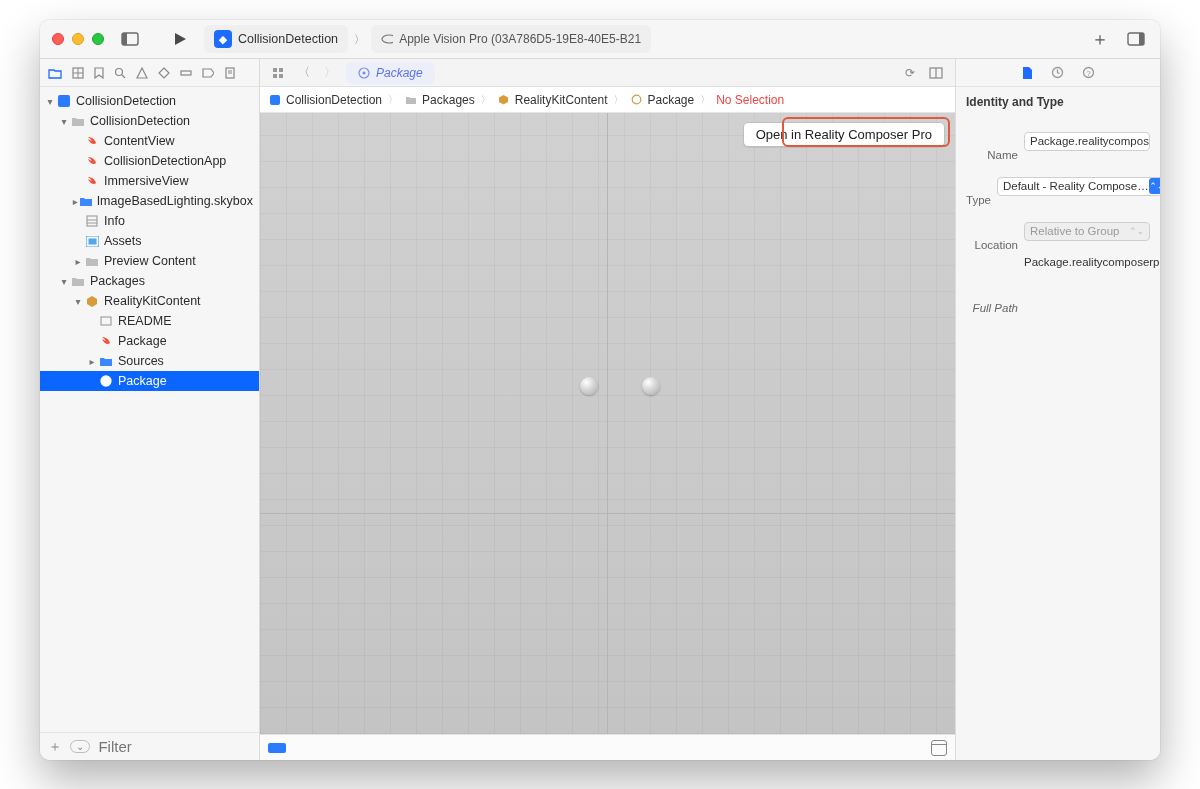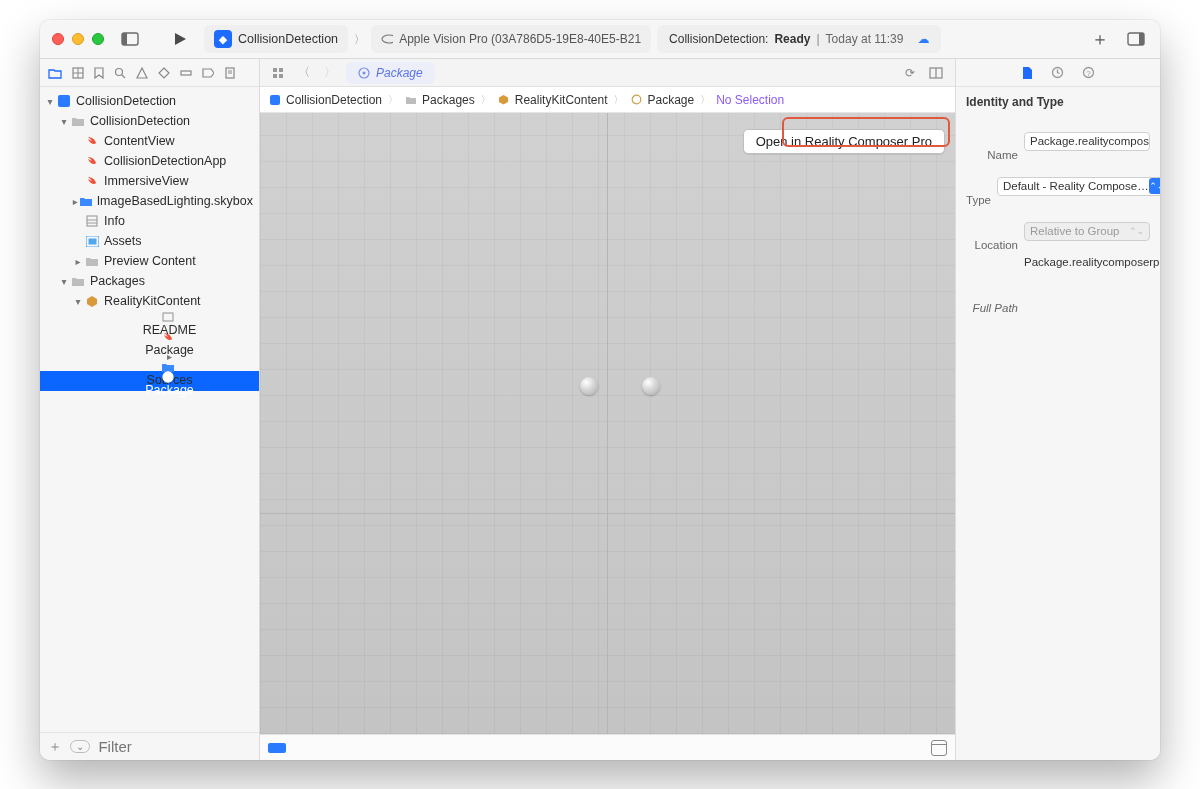--- a/index.html
+++ b/index.html
@@ -46,48 +46,48 @@
   .nav-col { width:220px; border-right:1px solid #dcdcdc; display:flex; flex-direction:column; background:#f6f6f6; }
   .nav-toolbar { height:28px; display:flex; align-items:center; gap:10px; padding:0 8px; border-bottom:1px solid #e4e4e4; color:#7b7b7b; }
   .nav-toolbar .sel{ color:#1e6bff; }
   .tree { flex:1; overflow:auto; padding-top:4px; font-size:12.5px; color:#2b2b2b; }
   .row { display:flex; align-items:center; height:20px; padding-right:6px; white-space:nowrap; }
   .row .disc{ width:12px; text-align:center; color:#777; font-size:10px; }
   .row .icn{ width:16px; height:16px; display:flex; align-items:center; justify-content:center; margin-right:4px; }
   .row.selected{ background:#0a66ff; color:#fff; }
   .row.selected .icn svg *{ stroke:#fff; fill:#fff; }
   .row.selected .disc{ color:#fff; }
-  .indent-0{padding-left:4px;} .indent-1{padding-left:18px;} .indent-2{padding-left:32px;} .indent-3{padding-left:46px;flex-direction:column;}
+  .indent-0{padding-left:4px;} .indent-1{padding-left:18px;} .indent-2{padding-left:32px;} .indent-3{padding-left:46px;}
   .nav-bottom{ height:28px; display:flex; align-items:center; gap:8px; padding:0 8px; border-top:1px solid #e4e4e4; color:#8a8a8a; }
   .nav-bottom input{ flex:1; border:none; background:transparent; font-size:15px; outline:none; color:#333; }
   .pill{ font-size:10px; border:1px solid #bbb; border-radius:8px; padding:0 5px; color:#888;}
 
   
   .crumbbar{ height:26px; display:flex; align-items:center; gap:4px; padding:0 8px; font-size:12px; color:#333; border-bottom:1px solid #e5e5e5; background:#fff; }
   .crumbbar .sep{ color:#aaa; margin:0 2px; font-size:10px;}
   .crumbbar .ic{ width:14px; height:14px; display:inline-flex; align-items:center; justify-content:center; }
-  .crumbbar .last{ color:#8b5cf6; }
+  .crumbbar .last{ color:#ef4444; }
 
   
   .editor-col{ flex:1; display:flex; flex-direction:column; min-width:0; }
   .viewport{ flex:1; position:relative;
     background:
       linear-gradient(#b5b5b5,#b5b5b5) 50% 0/1px 100% no-repeat,
       linear-gradient(#b5b5b5,#b5b5b5) 0 64.5%/100% 1px no-repeat,
       repeating-linear-gradient(90deg, rgba(0,0,0,.04) 0 1px, transparent 1px 26px),
       repeating-linear-gradient(0deg, rgba(0,0,0,.04) 0 1px, transparent 1px 26px),
       linear-gradient(#d1d1d1 0%, #cbcbcb 45%, #c4c4c4 100%);
   }
   .orb{ position:absolute; width:18px; height:18px; border-radius:50%;
     background: radial-gradient(circle at 35% 30%, #fff 0%, #d9d9d9 40%, #a9a9a9 100%);
     box-shadow:0 1px 2px rgba(0,0,0,.25); }
   .orb.a{ left:46%; top:42.5%; }
   .orb.b{ left:55%; top:42.5%; }
   .open-btn{
-    position:absolute; top:16px; right:10px; background:#fff; border:1px solid #bfbfbf;
+    position:absolute; top:9px; right:10px; background:#fff; border:1px solid #bfbfbf;
     font-size:13px; padding:4px 12px; border-radius:5px; color:#222;
     box-shadow:0 1px 1px rgba(0,0,0,.08);
   }
   .highlight-box{ position:absolute; top:4px; right:5px; width:168px; height:30px; border:2px solid #e0593c; border-radius:6px; pointer-events:none;}
   .debugbar{ height:26px; display:flex; align-items:center; padding:0 8px; border-top:1px solid #e2e2e2; background:#fbfbfb; }
   .debugbar .blue-rect{ width:18px; height:10px; background:#2a7bff; border-radius:2px; }
   .debugbar .spacer{flex:1;}
   .debugbar .win{ width:16px; height:16px; border:1.5px solid #888; border-radius:3px; display:flex; flex-direction:column; }
   .debugbar .win::before{content:"";height:3px;border-bottom:1.5px solid #888;}
 
@@ -141,27 +141,20 @@
           <span class="app-icon">◆</span>
           <span>CollisionDetection</span>
         </div>
         <span class="dim" style="font-size:11px;color:#888;">〉</span>
         <div class="devchip">
           <svg width="16" height="10">
               <ellipse cx="8" cy="5" rx="7" ry="4" fill="none" stroke="#777" stroke-width="1.2"></ellipse>
             </svg>
           <span>Apple Vision Pro (03A786D5-19E8-40E5-B21</span>
         </div>
-        <div class="statuschip">
-          <span>CollisionDetection:</span>
-          <b>Ready</b>
-          <span style="color:#888;">|</span>
-          <span style="color:#666;">Today at 11:39</span>
-          <span style="margin-left:8px;color:#2a7bff;">☁︎</span>
-        </div>
       </div>
 
       <div class="spacer"></div>
       <div class="tb-btn plus" style="font-size:18px;color:#555;">＋</div>
 
       <div class="tb-btn rightpanel-toggle">
         <svg width="18" height="14">
             <rect x="1" y="1" width="16" height="12" rx="2" fill="none" stroke="#6b6b6b" stroke-width="1.4"></rect>
             <rect x="12" y="1" width="5" height="12" fill="#6b6b6b"></rect>
           </svg>

